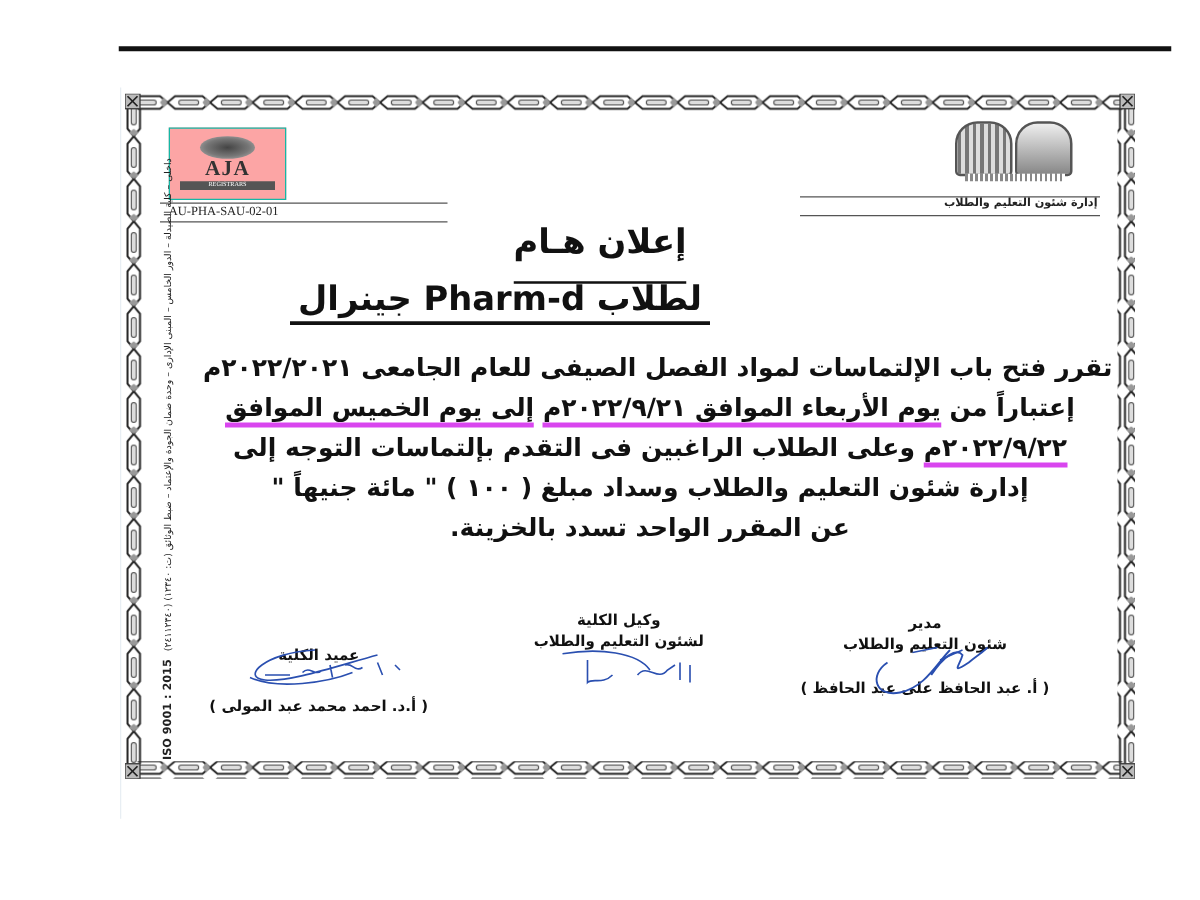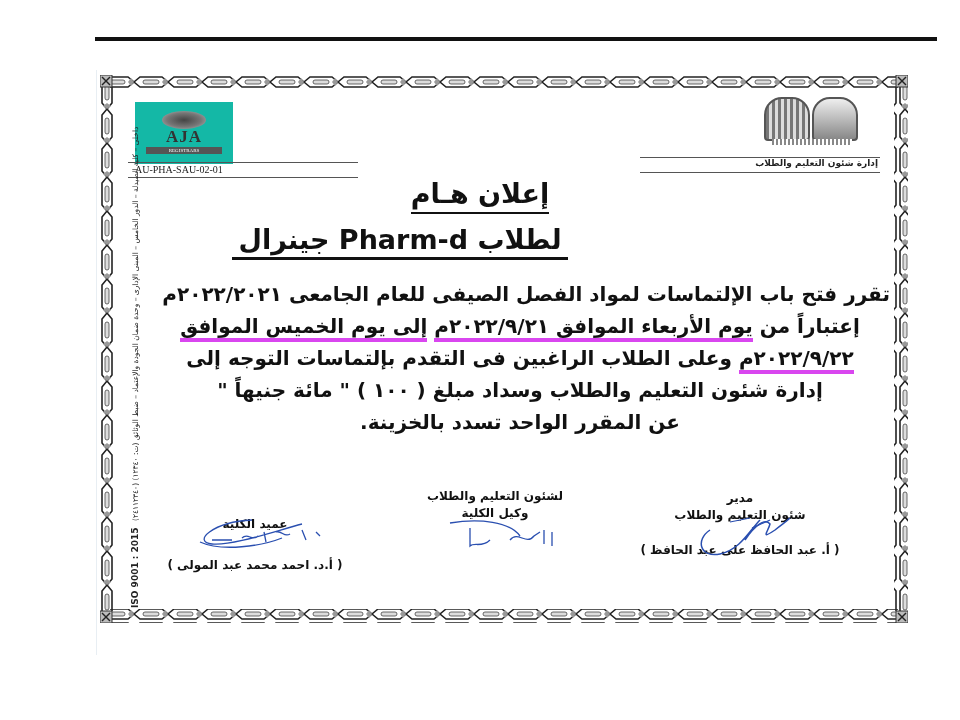--- a/index.html
+++ b/index.html
@@ -14,21 +14,21 @@
     position: absolute; left: 96px; top: 70px; width: 1px; height: 585px; background: #e8eef3;
   }
   
   .frame {
     position: absolute; left: 100px; top: 75px; width: 808px; height: 548px;
   }
   .frame svg { position: absolute; left: 0; top: 0; }
   
   .logo-left {
     position: absolute; left: 135px; top: 102px; width: 92px; height: 56px;
-    border: 3px solid #14b8a6; background: #14b8a6;
+    border: 1px solid #14b8a6; background: #fca5a5;
   }
   .logo-left .globe {
     position: absolute; left: 24px; top: 6px; width: 44px; height: 18px; border-radius: 50%;
     background: radial-gradient(ellipse at center, #444 0%, #777 55%, #bbb 100%);
   }
   .logo-left .aja {
     position: absolute; left: 0; right: 0; top: 22px; text-align: center;
     font-family: "Liberation Serif", serif; font-weight: bold; font-size: 17px; color: #333; letter-spacing: 1px;
   }
   .logo-left .reg {
@@ -61,21 +61,21 @@
   .side-text {
     position: absolute; left: 130px; top: 608px; transform-origin: left top; transform: rotate(-90deg);
     white-space: nowrap; font-size: 7.5px; color: #222; width: 430px;
   }
   .side-text .iso { font-weight: bold; font-size: 9px; margin-right: 4px; }
   
   .title-1 {
     position: absolute; left: 0; width: 960px; top: 178px; text-align: center; direction: rtl;
   }
   .title-1 span {
-    font-size: 27px; font-weight: bold; border-bottom: 2px solid #111; padding-bottom: 3px;
+    font-size: 27px; font-weight: bold; border-bottom: 2px solid #111; padding-bottom: 16px;
   }
   .title-2 {
     position: absolute; left: 0; width: 800px; top: 224px; text-align: center; direction: rtl;
   }
   .title-2 span {
     font-size: 27px; font-weight: bold; border-bottom: 3px solid #111; padding: 0 6px 2px;
   }
   
   .body-text {
     position: absolute; left: 150px; width: 740px; top: 278px; direction: rtl; text-align: center;
@@ -177,22 +177,22 @@
   <span class="line">إدارة شئون التعليم والطلاب وسداد مبلغ ( ١٠٠ ) " مائة جنيهاً "</span>
   <span class="line">عن المقرر الواحد تسدد بالخزينة.</span>
 </div>
 
 <div class="sig sig-right">
   <span style="display:block">مدير</span>
   <span style="display:block">شئون التعليم والطلاب</span>
   <span class="name">( أ. عبد الحافظ على عبد الحافظ )</span>
 </div>
 <div class="sig sig-mid">
+  <span style="display:block">وكيل الكلية</span>
   <span style="display:block">لشئون التعليم والطلاب</span>
-  <span style="display:block">وكيل الكلية</span>
 </div>
 <div class="sig sig-left">
   <span style="display:block">عميد الكلية</span>
   <span class="name">( أ.د. احمد محمد عبد المولى )</span>
 </div>
 
 <svg class="scribble" style="left:690px;top:510px" width="110" height="50">
   <path d="M20,20 C5,30 10,48 30,44 C50,40 60,20 70,10 M55,30 C65,15 75,8 80,14 C78,22 70,30 85,20 C92,14 96,12 100,8" fill="none" stroke="#2a4fb0" stroke-width="1.5"></path>
   <path d="M40,12 L60,8 M62,18 L80,10" fill="none" stroke="#2a4fb0" stroke-width="1.2"></path>
 </svg>

